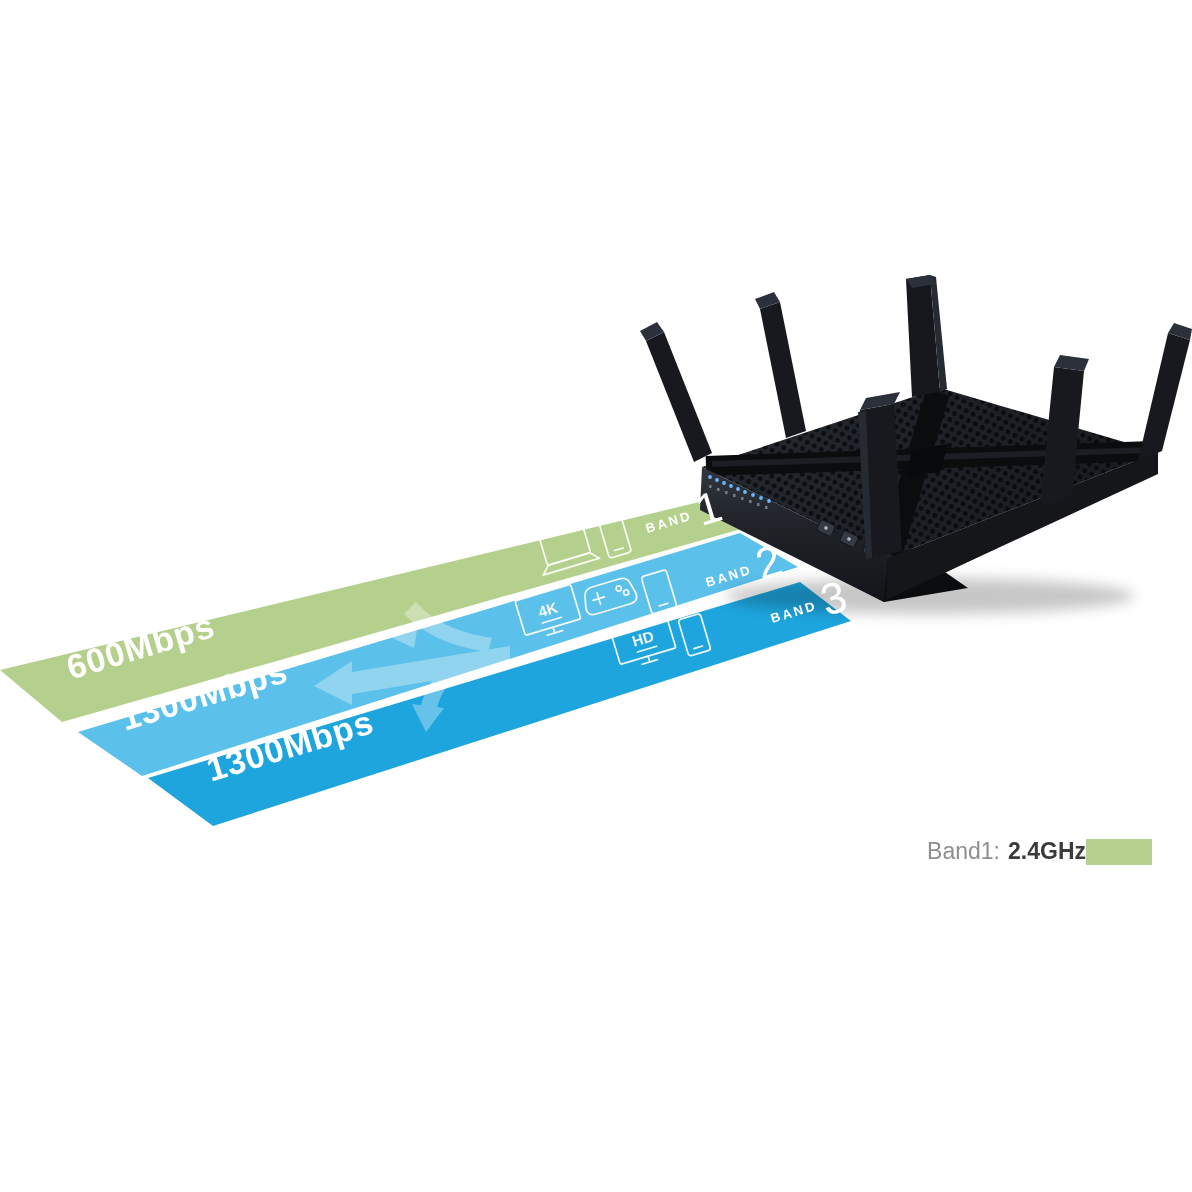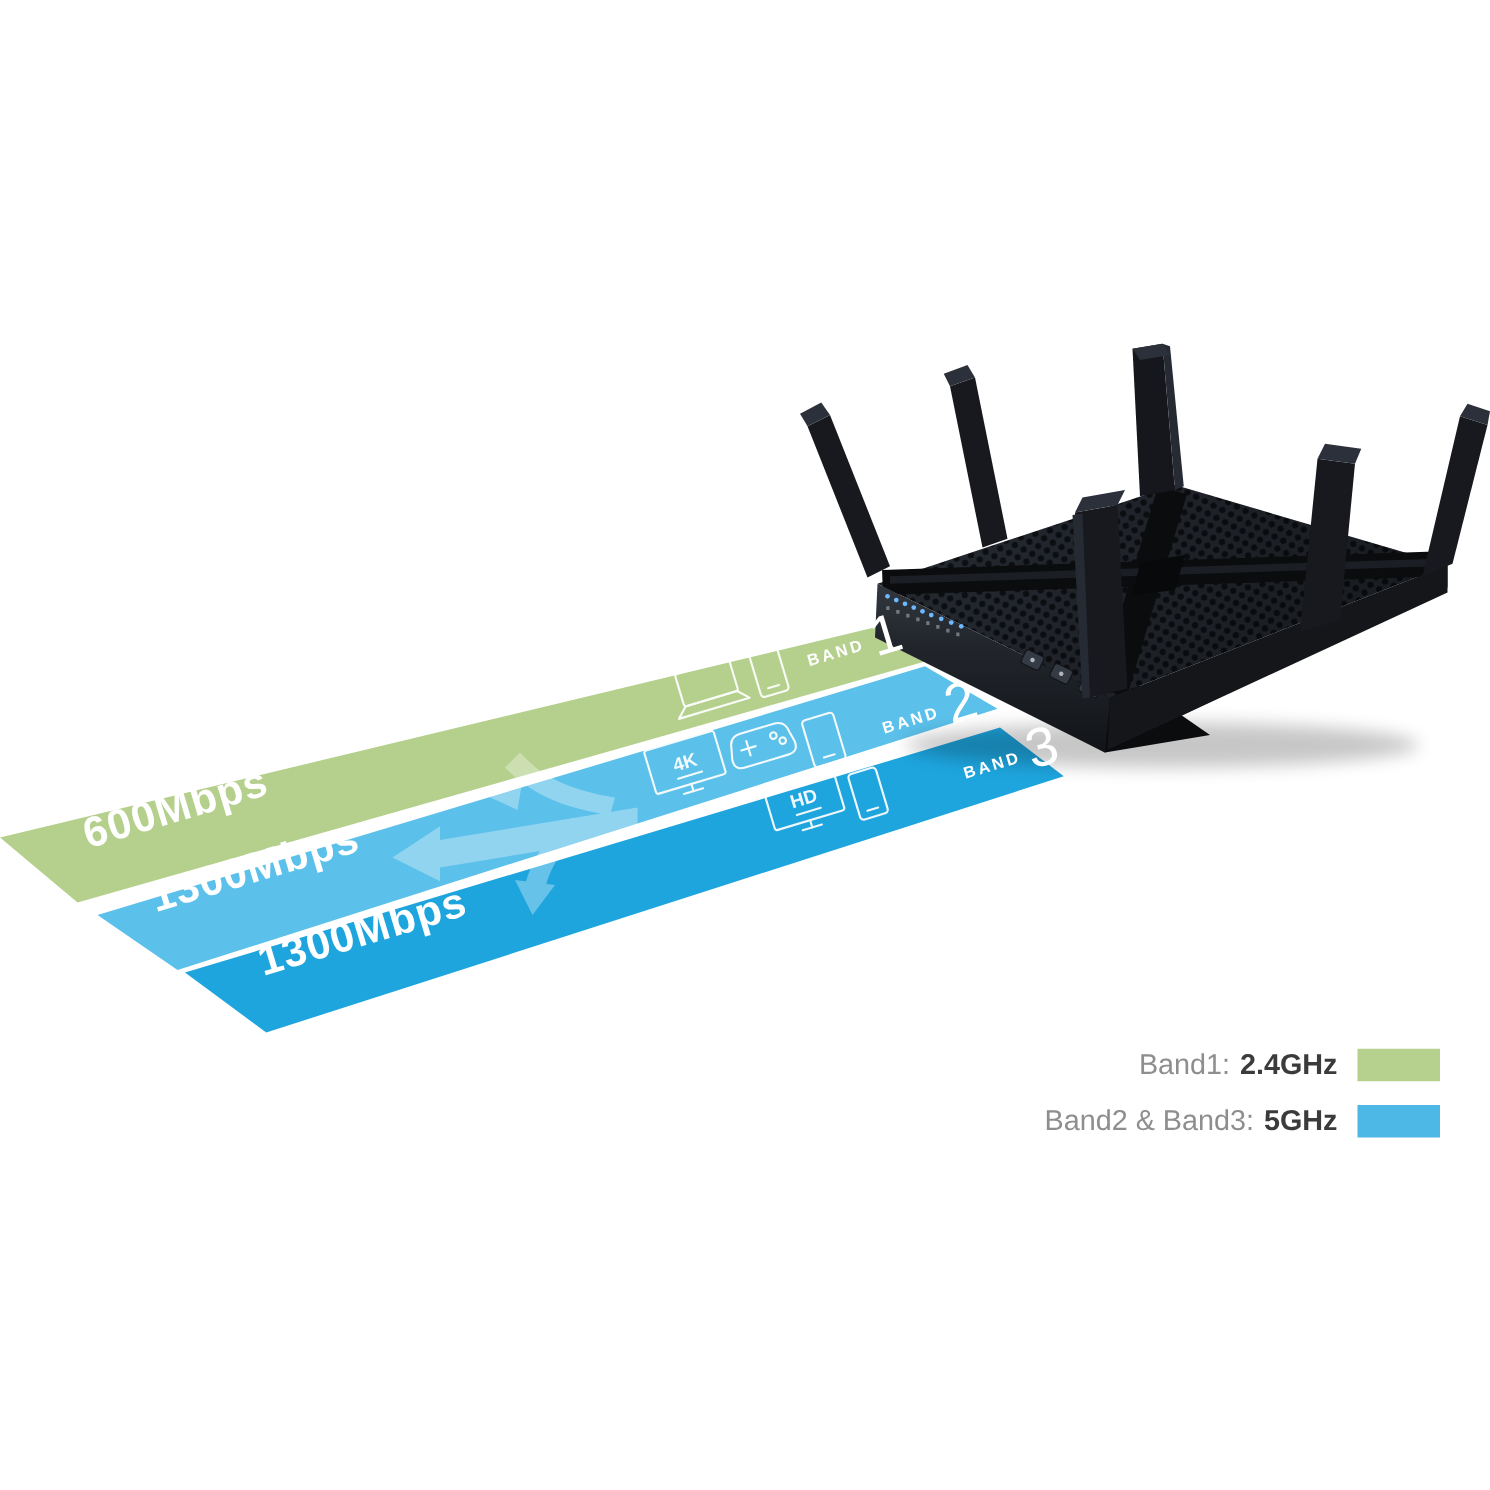--- a/index.html
+++ b/index.html
@@ -12,21 +12,21 @@
   .band-text{
     position:absolute;transform-origin:left top;transform:rotate(-16.7deg);
     color:#ffffff;font-weight:bold;white-space:nowrap;
   }
   .speed{font-size:34px;letter-spacing:1px;}
   .band-label{display:flex;align-items:flex-end;}
   .band-word{font-size:13px;font-weight:bold;letter-spacing:2.5px;padding-bottom:7px;}
   .band-num{font-size:44px;font-weight:normal;line-height:0.72;margin-left:6px;}
   
   .legend{position:absolute;top:838px;right:40px;display:flex;flex-direction:column;gap:18px;align-items:flex-end;}
-  .legend-row{display:flex;align-items:center;gap:16px;}
+  .legend-row{display:flex;align-items:center;gap:0;}
   .legend-text{font-size:23px;color:#8e8e8e;white-space:nowrap;}
   .legend-value{color:#3b3b3b;font-weight:bold;margin-left:8px;}
   .swatch{width:66px;height:26px;}
   .swatch-green{background:#b6d18e;}
   .swatch-blue{background:#4db7e5;}
 </style>
 </head>
 <body>
 
 <svg id="stage" viewBox="0 0 1192 1192">
@@ -205,19 +205,13 @@
   <span class="band-num">3</span>
 </div>
 
 <div class="legend">
   <div class="legend-row">
     <div class="legend-text">
       <span>Band1:</span><span class="legend-value">2.4GHz</span>
     </div>
     <div class="swatch swatch-green"></div>
   </div>
-  <div class="legend-row">
-    <div class="legend-text">
-      <span>Band2 &amp; Band3:</span><span class="legend-value">5GHz</span>
-    </div>
-    <div class="swatch swatch-blue"></div>
-  </div>
 </div>
 
 </body></html>

